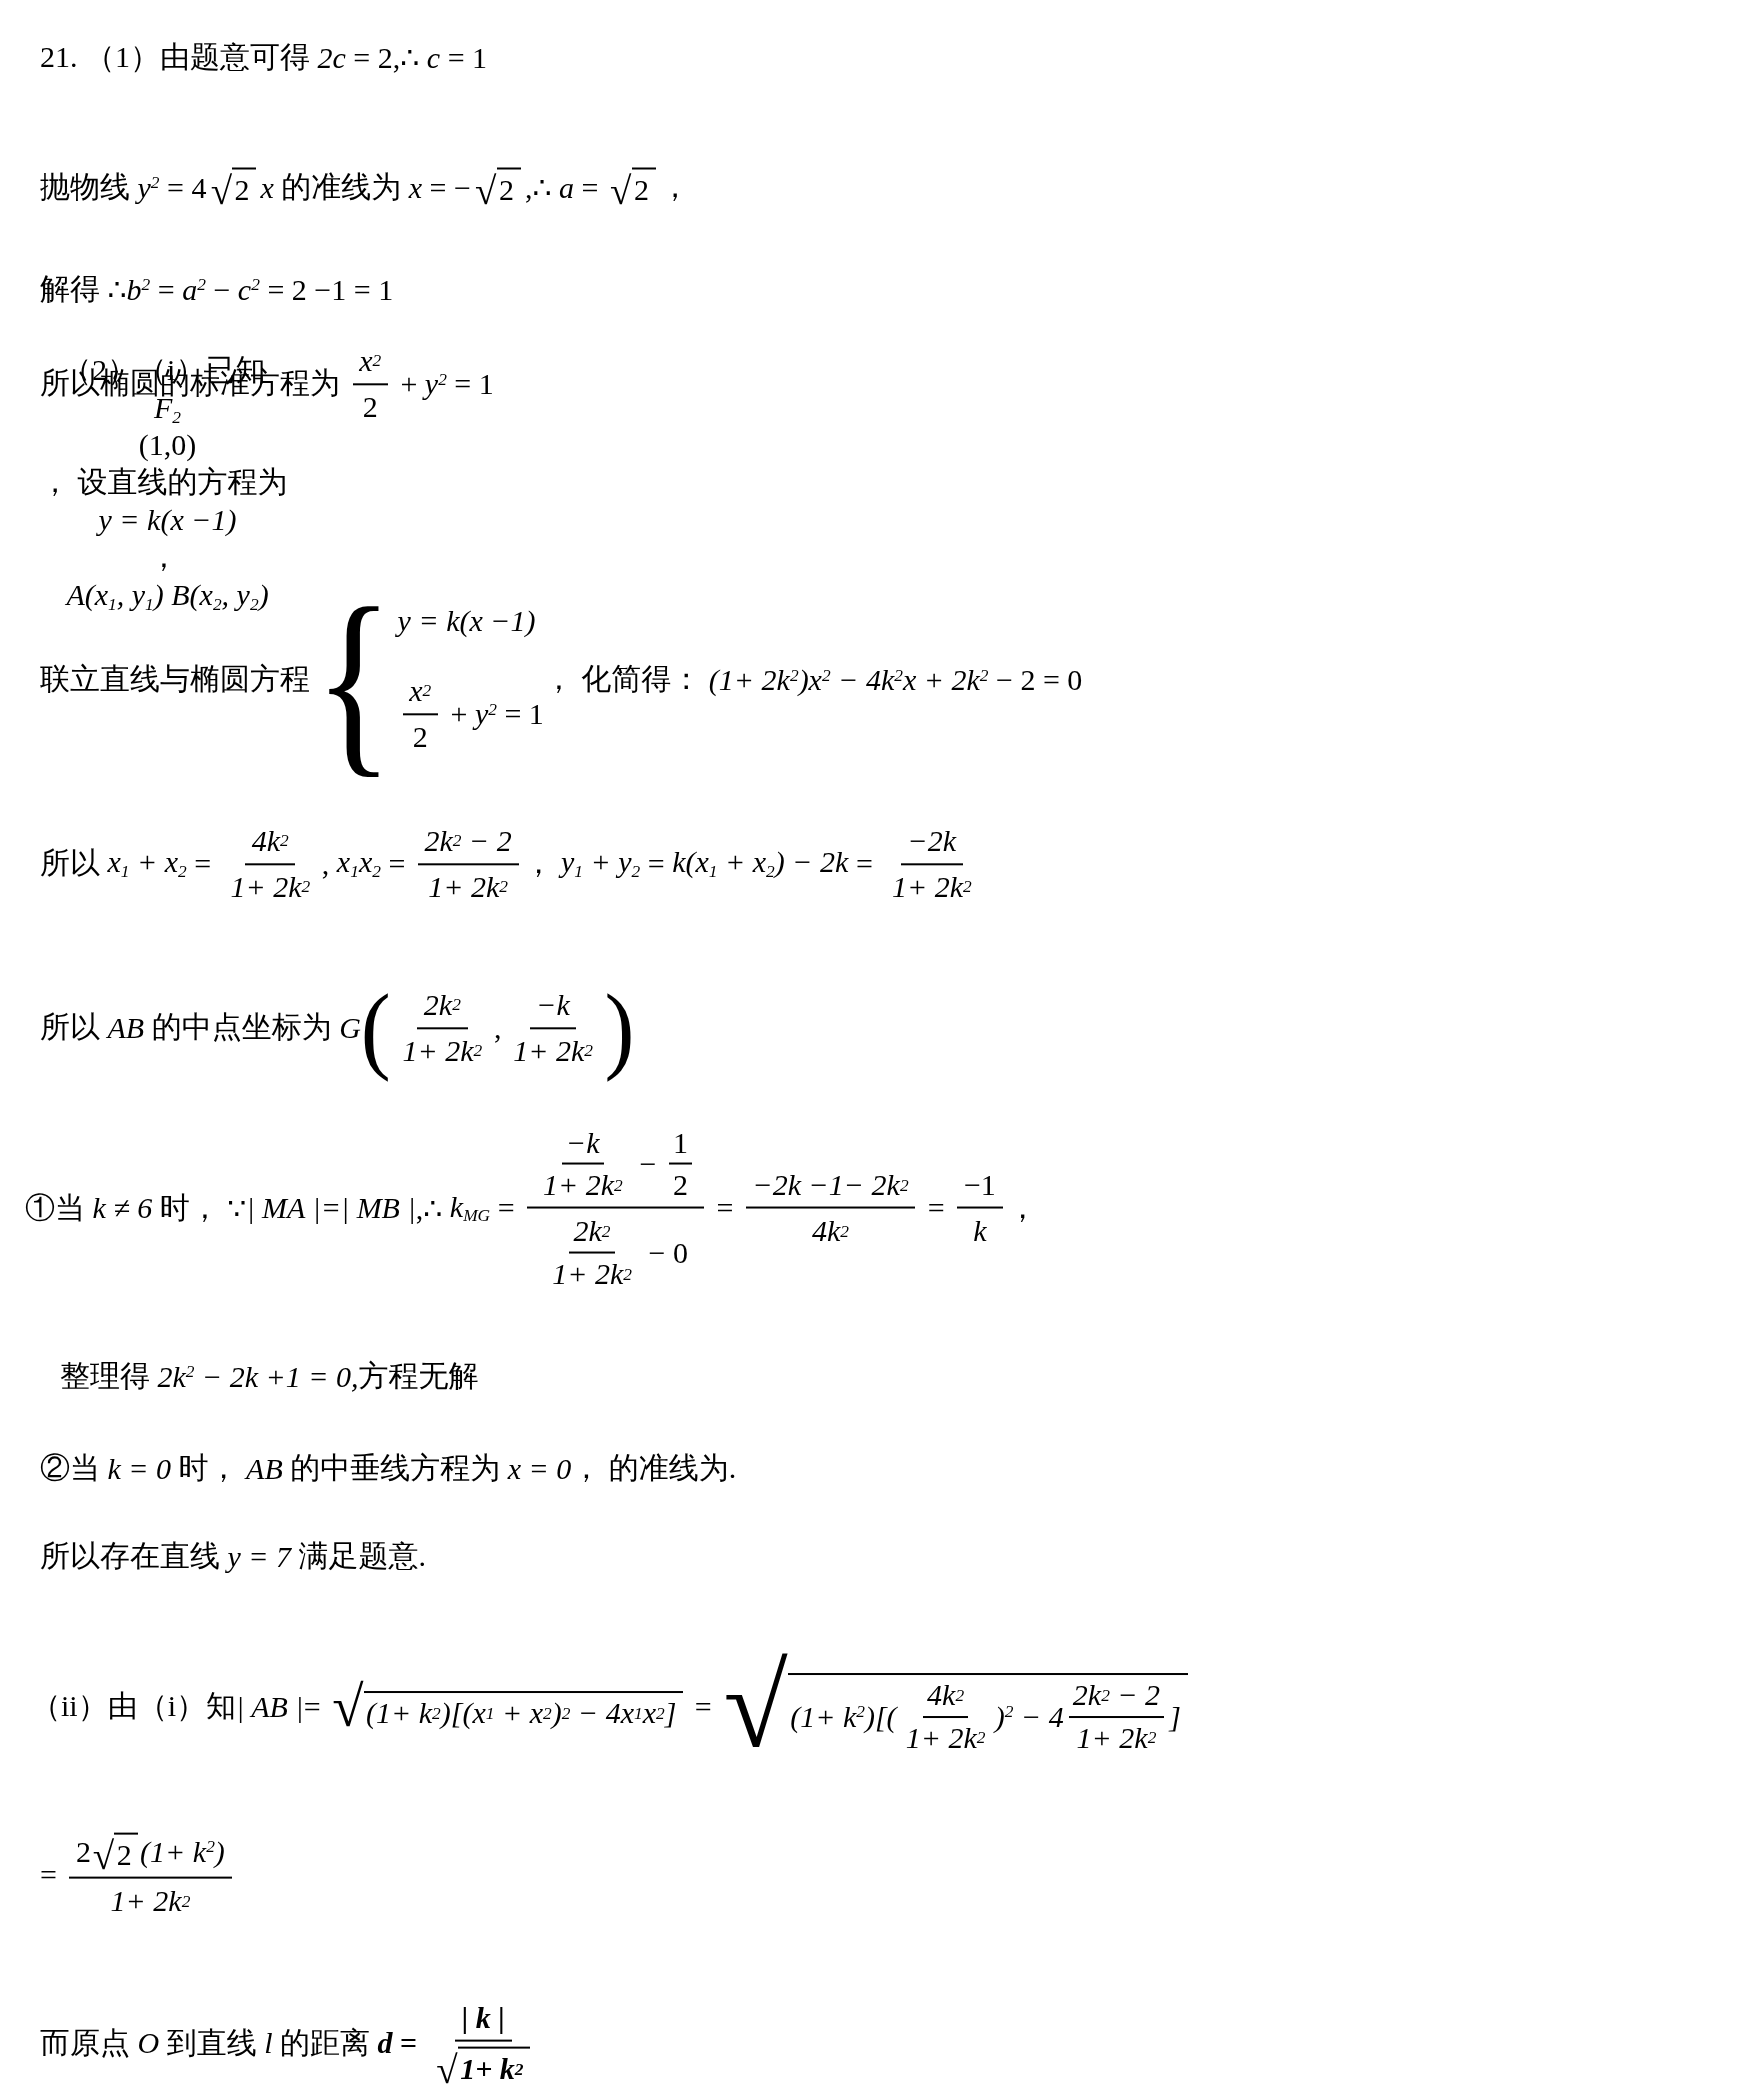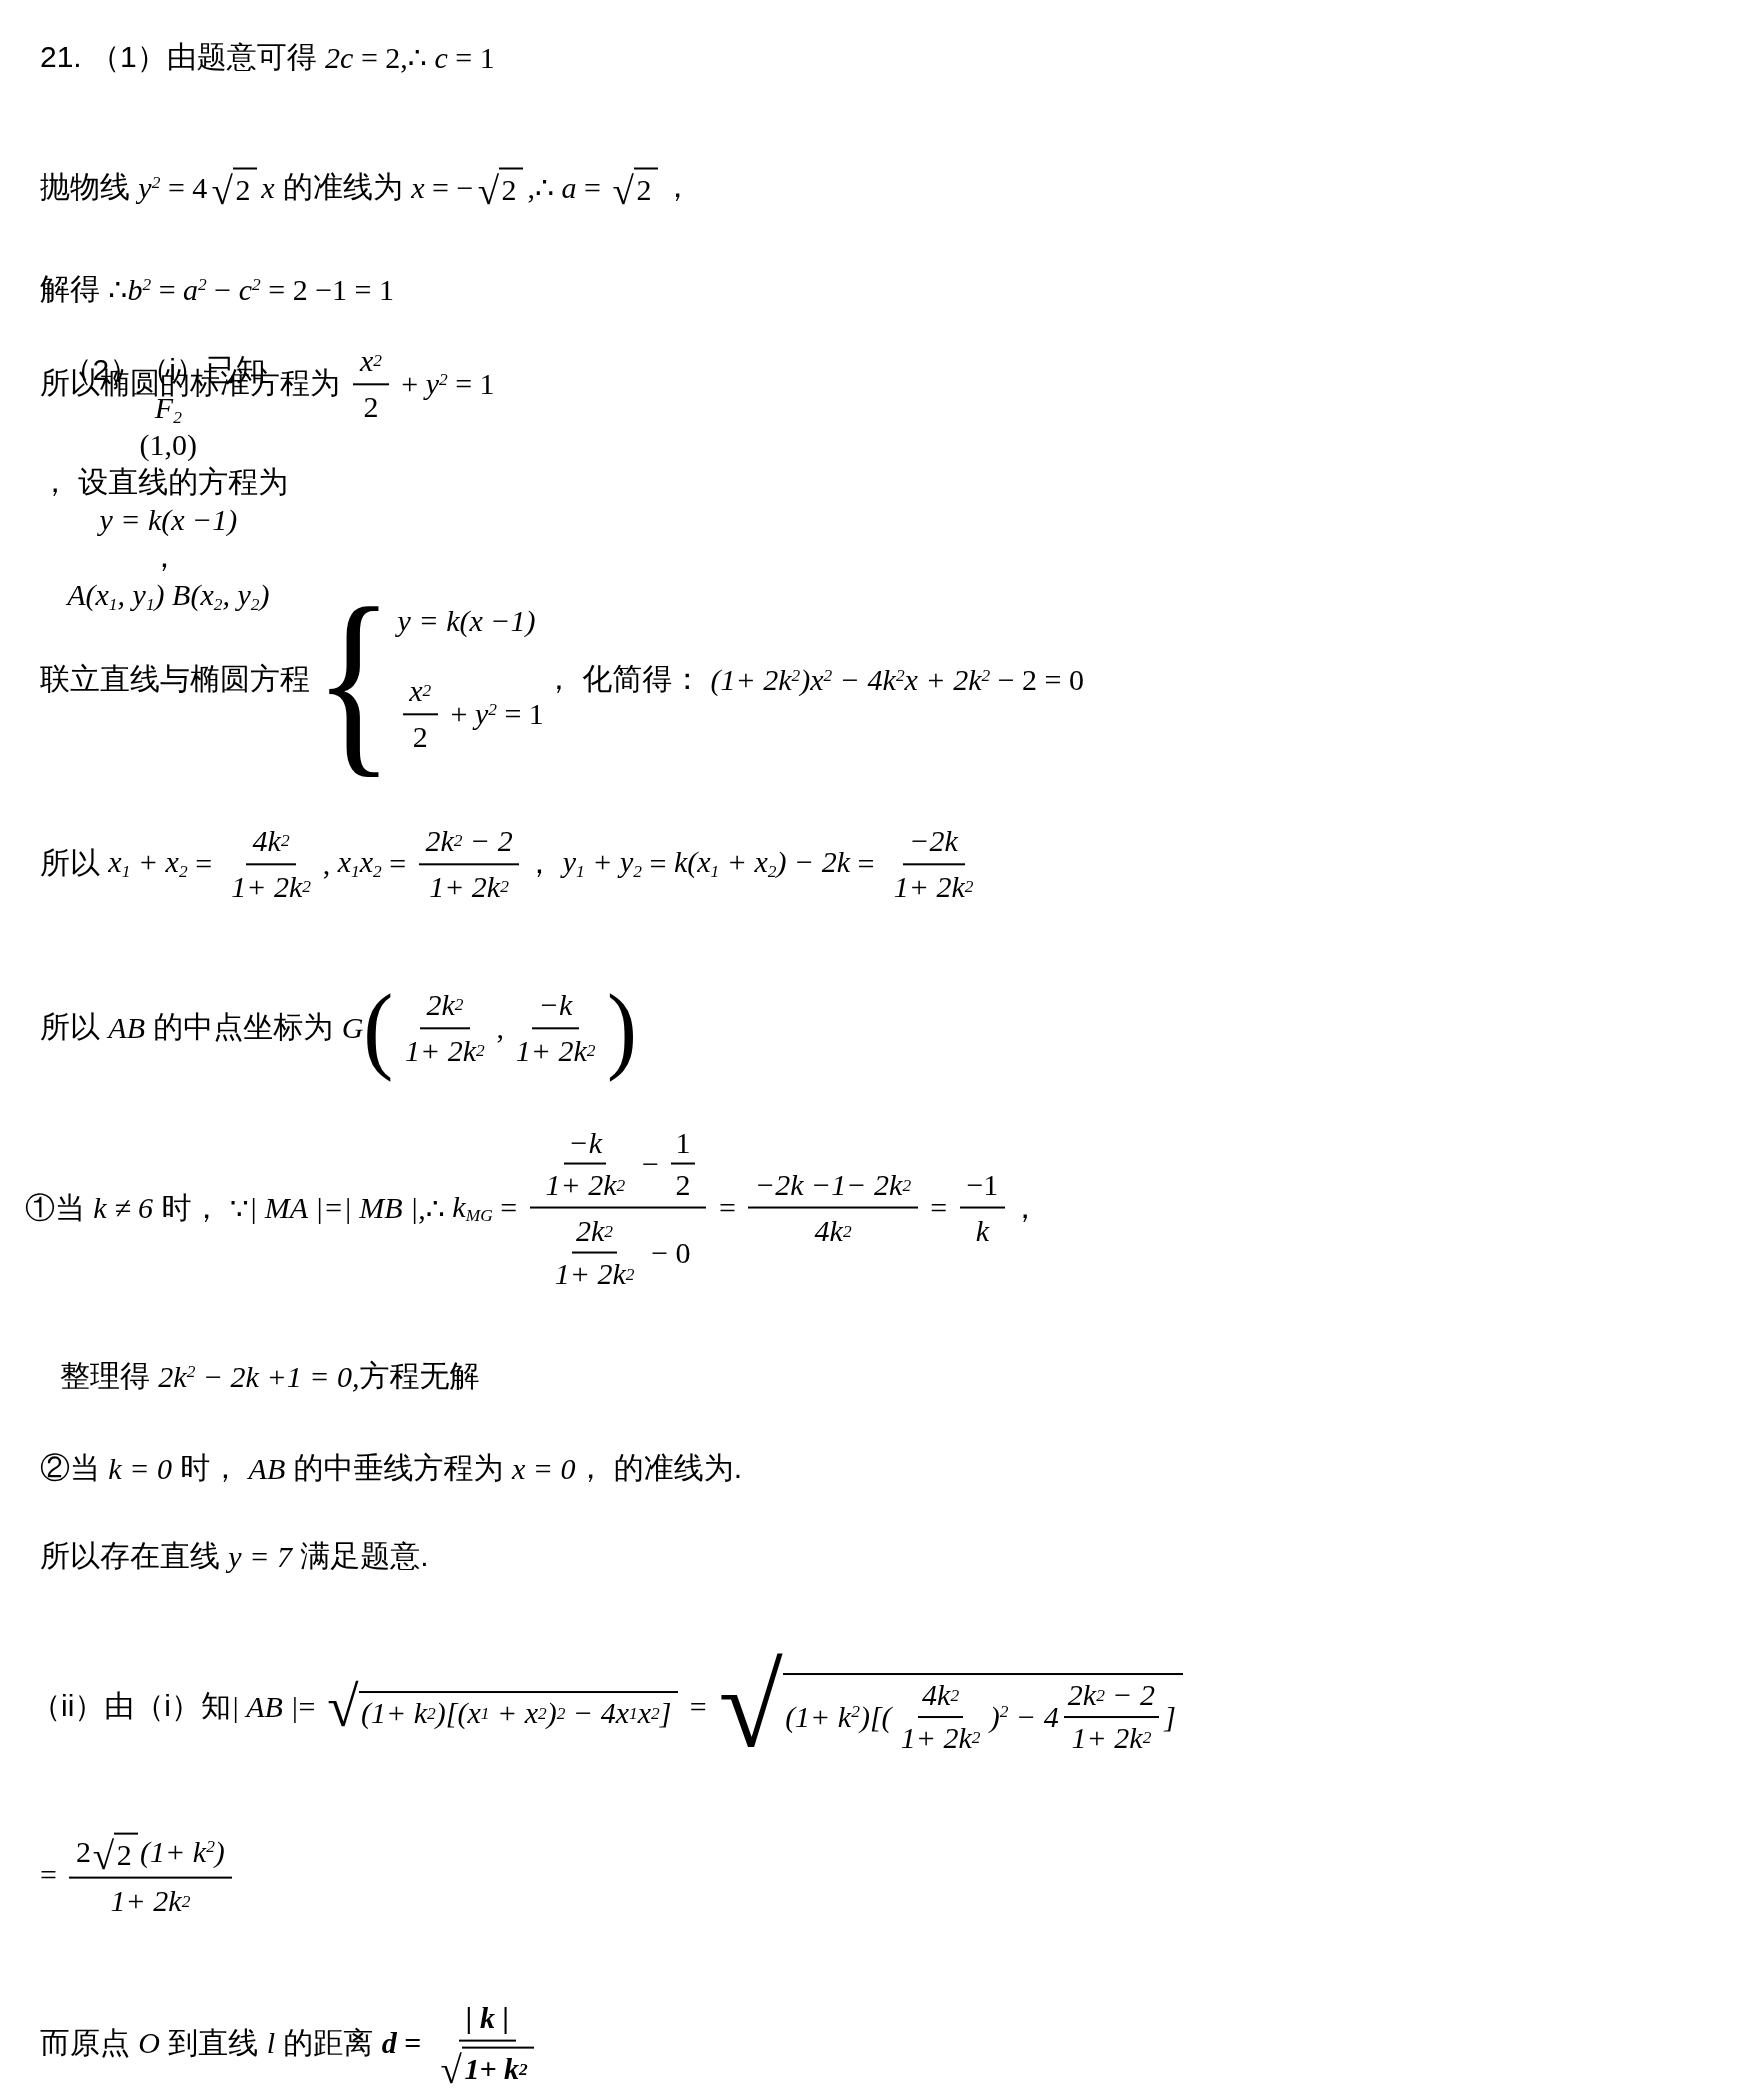--- a/index.html
+++ b/index.html
@@ -1,19 +1,19 @@
 <!DOCTYPE html>
 <html style="font-size:6.7px"><head>
 <meta charset="utf-8">
 <style>
   html,body{margin:0;padding:0;background:#ffffff;}
   #page{position:relative;width:1758px;height:2780px;background:#ffffff;color:#000;overflow:hidden;}
   .line{position:absolute;display:flex;align-items:center;white-space:pre;font-size:30px;transform:translateY(-50%);}
   .run{display:inline-block;white-space:pre;}
-  .cn{font-family:Liberation Sans, sans-serif;font-style:normal;}
+  .cn{font-family:Liberation Serif, serif;font-style:normal;}
   .mi{font-family:"Liberation Serif",serif;font-style:italic;}
   .mr{font-family:"Liberation Serif",serif;font-style:normal;}
   sup{font-size:0.58em;vertical-align:0.55em;}
   sub{font-size:0.58em;vertical-align:-0.28em;}
   .fr{display:inline-flex;flex-direction:column;align-items:center;margin:0 5px;}
   .fr>.n{display:inline-flex;align-items:center;justify-content:center;padding:1.7px 6.7px 5px;border-bottom:2.5px solid #000;white-space:pre;}
   .fr>.d{display:inline-flex;align-items:center;justify-content:center;padding:5px 6.7px 1.7px;white-space:pre;}
   .fs>.n{padding:0 4.2px 3.4px;border-bottom:2.1px solid #000;}
   .fs>.d{padding:3.4px 4.2px 0;}
   .sqrt{display:inline-flex;align-items:flex-end;margin:0 4.2px;}

